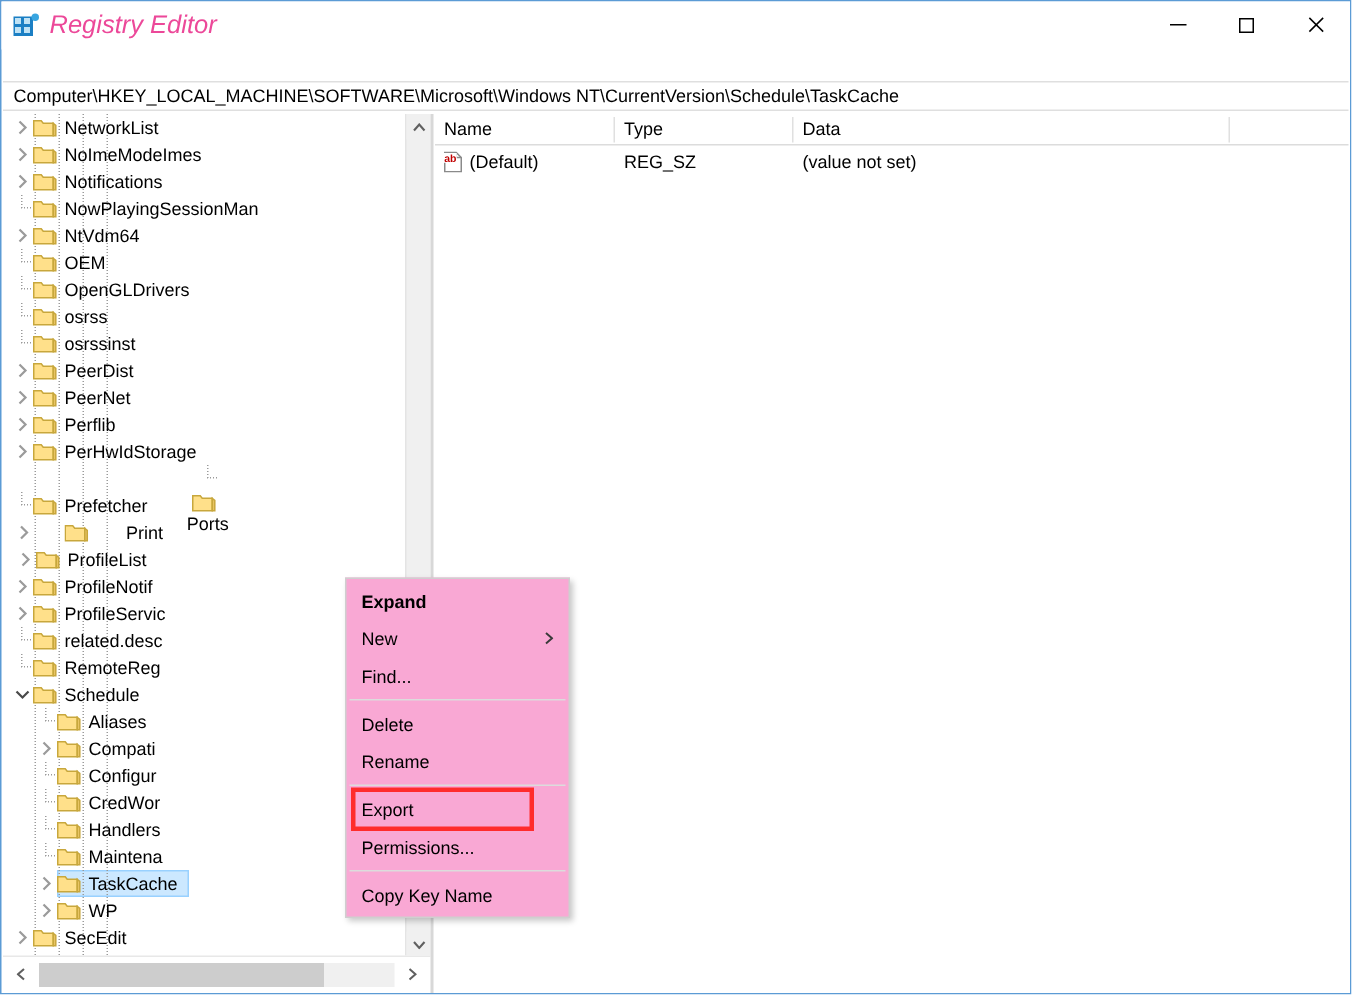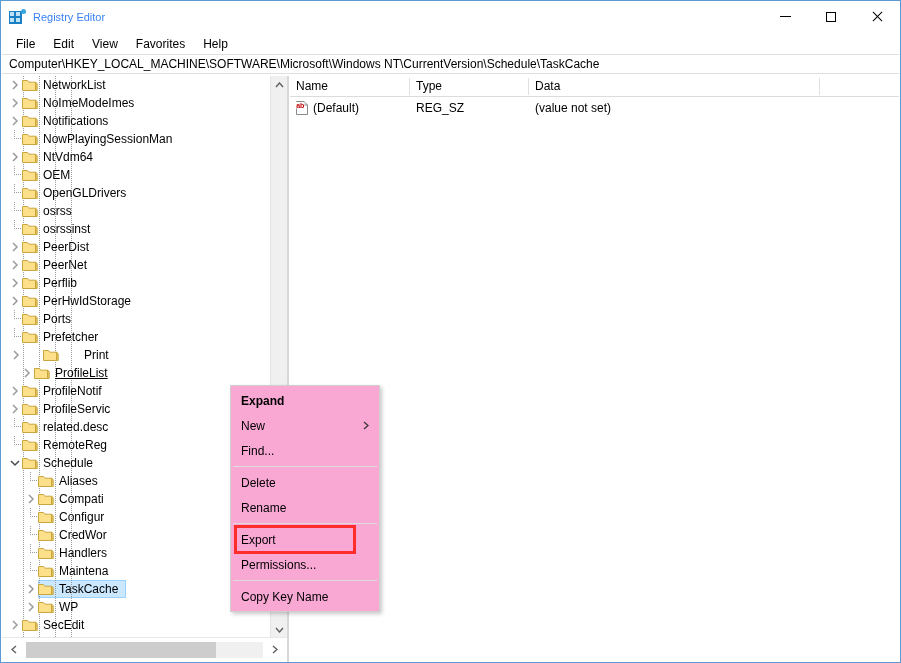--- a/index.html
+++ b/index.html
@@ -39,22 +39,23 @@
     left: 1px; top: 1px; width: 4px; height: 4px;
     background: #bfe2f5;
     box-shadow: 6px 0 0 #bfe2f5, 0 6px 0 #bfe2f5, 6px 6px 0 #bfe2f5;
   }
   .app-icon .spark {
     position: absolute; right: -1px; top: 0px;
     width: 5px; height: 5px; background: #38a5e0;
     border-radius: 50%;
   }
   .title-text {
-    font-size: 11px; color: #3b82f6;
+    font-size: 17px; color: #ec4899;
     white-space: nowrap;
+    font-style: italic;
   }
   .win-controls {
     position: absolute; right: 0; top: 0;
     height: 31px; display: flex;
   }
   .win-btn {
     width: 46px; height: 31px;
     display: flex; align-items: center; justify-content: center;
     background: transparent;
   }
@@ -307,27 +308,20 @@
         </div>
       <div class="win-btn">
           <span class="gl max-gl"></span>
         </div>
       <div class="win-btn">
           <span class="gl close-gl"></span>
         </div>
     </div>
   </div>
 
-  <div class="menubar">
-    <div class="menu-item">File</div>
-    <div class="menu-item">Edit</div>
-    <div class="menu-item">View</div>
-    <div class="menu-item">Favorites</div>
-    <div class="menu-item">Help</div>
-  </div>
 
   <div class="addressbar">
     <div class="address-text">Computer\HKEY_LOCAL_MACHINE\SOFTWARE\Microsoft\Windows NT\CurrentVersion\Schedule\TaskCache</div>
   </div>
 
   <div class="tree-pane">
     <div class="guide" style="left:21px"></div>
     <div class="guide" style="left:37px"></div>
     <div class="guide" style="left:53px"></div>
     <div class="guide" style="left:69px"></div>
@@ -487,21 +481,21 @@
             </svg>
           </div>
           <div class="folder">
             <svg width="16" height="14" viewBox="0 0 16 14">
               <path d="M0.5,2.5 H5.5 L6.8,4.2 H13.5 V12.5 H0.5 Z" fill="#ffe08a" stroke="#c8a73c" stroke-width="1"></path>
               <path d="M13.5,4.2 L15.2,5.6 V12.5 H13.5 Z" fill="#e8c463" stroke="#c8a73c" stroke-width="1"></path>
             </svg>
           </div>
           <div class="tree-label">PerHwIdStorage</div>
         </div>
-        <div class="tree-row" style="padding-left: 5px;">
+        <div class="tree-row" style="padding-left: 5px; flex-direction: column;">
           <div class="tw-dots"></div>
           <div class="folder">
             <svg width="16" height="14" viewBox="0 0 16 14">
               <path d="M0.5,2.5 H5.5 L6.8,4.2 H13.5 V12.5 H0.5 Z" fill="#ffe08a" stroke="#c8a73c" stroke-width="1"></path>
               <path d="M13.5,4.2 L15.2,5.6 V12.5 H13.5 Z" fill="#e8c463" stroke="#c8a73c" stroke-width="1"></path>
             </svg>
           </div>
           <div class="tree-label">Ports</div>
         </div>
         <div class="tree-row" style="padding-left: 5px;">
@@ -521,21 +515,21 @@
             </svg>
           </div>
           <div class="folder">
             <svg width="16" height="14" viewBox="0 0 16 14">
               <path d="M0.5,2.5 H5.5 L6.8,4.2 H13.5 V12.5 H0.5 Z" fill="#ffe08a" stroke="#c8a73c" stroke-width="1"></path>
               <path d="M13.5,4.2 L15.2,5.6 V12.5 H13.5 Z" fill="#e8c463" stroke="#c8a73c" stroke-width="1"></path>
             </svg>
           </div>
           <div class="tree-label">Print</div>
         </div>
-        <div class="tree-row" style="padding-left: 17px; text-decoration: underline;">
+        <div class="tree-row" style="padding-left: 7px;">
           <div class="tw-chev">
             <svg width="8" height="10" viewBox="0 0 8 10">
               <polyline points="2,1 6,5 2,9" fill="none" stroke="#9b9b9b" stroke-width="1.5"></polyline>
             </svg>
           </div>
           <div class="folder">
             <svg width="16" height="14" viewBox="0 0 16 14">
               <path d="M0.5,2.5 H5.5 L6.8,4.2 H13.5 V12.5 H0.5 Z" fill="#ffe08a" stroke="#c8a73c" stroke-width="1"></path>
               <path d="M13.5,4.2 L15.2,5.6 V12.5 H13.5 Z" fill="#e8c463" stroke="#c8a73c" stroke-width="1"></path>
             </svg>

